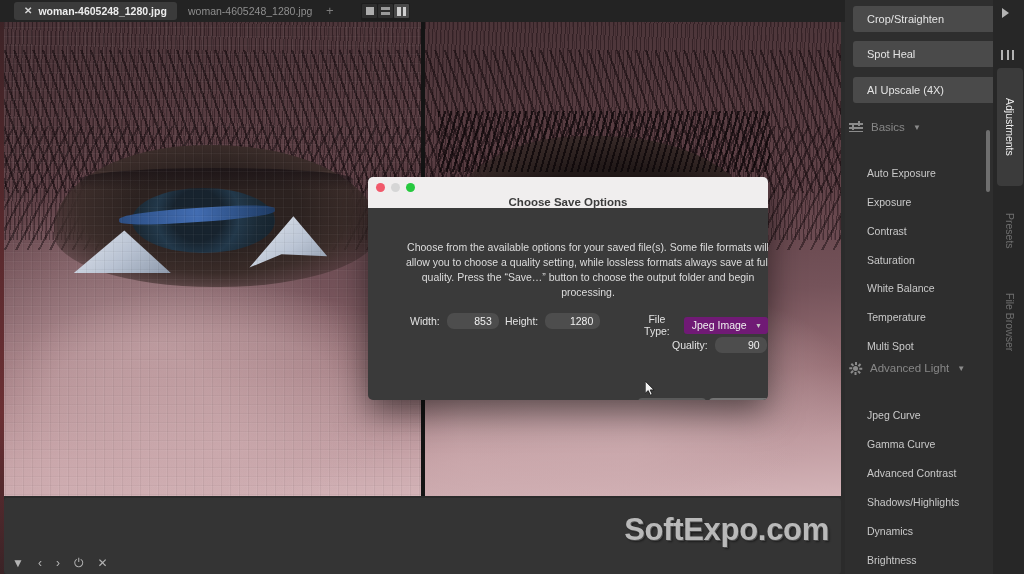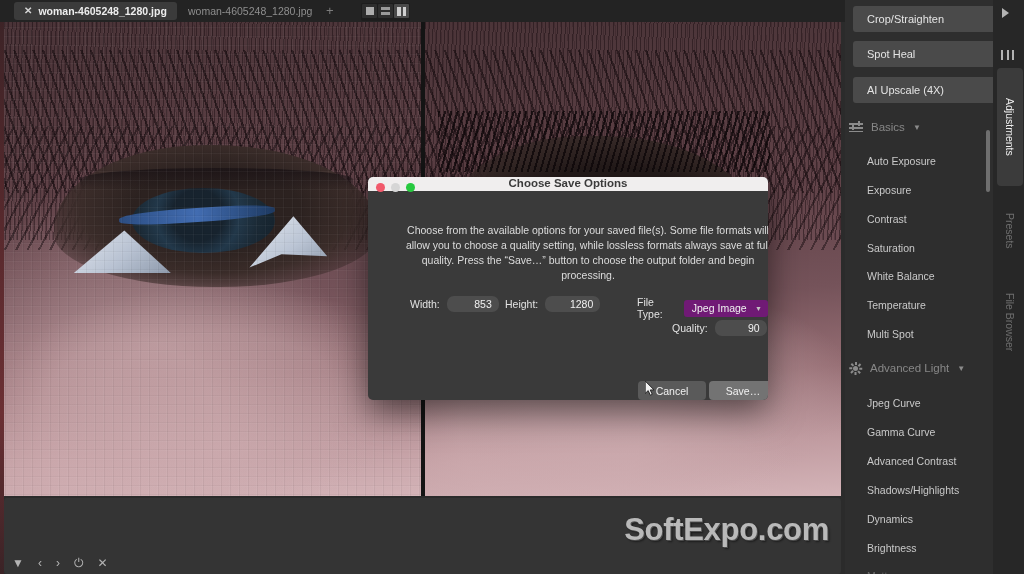--- a/index.html
+++ b/index.html
@@ -91,21 +91,21 @@
   .bottom-tools{position:absolute;left:8px;bottom:5px;display:flex;align-items:center;gap:14px;color:#b4b4b4;font-size:12px;}
   .bottom-tools span{line-height:1;}
 
   
   .sidebar{position:absolute;left:845px;top:0;width:148px;height:574px;background:#2e2e2e;z-index:4;overflow:hidden;}
   .sbtn{position:absolute;left:8px;width:132px;height:26px;background:#4a4a4a;border-radius:3px;
      display:flex;align-items:center;padding-left:14px;font-size:11px;color:#e4e4e4;}
   .group-head{position:absolute;left:4px;width:140px;height:18px;display:flex;align-items:center;color:#878787;font-size:11.5px;}
   .group-head .gname{margin-left:8px;}
   .group-head .caret{margin-left:8px;font-size:8px;color:#8b8b8b;}
-  .adj-item{position:absolute;left:22px;font-size:10.5px;color:#c9c9c9;white-space:nowrap;}
+  .adj-item{position:absolute;left:22px;font-size:10.5px;color:#c9c9c9;white-space:nowrap;margin-top:12px;}
   .sb-scroll{position:absolute;left:141px;top:130px;width:4px;height:62px;background:#6f6f6f;border-radius:2px;}
 
   .icon-sliders{width:14px;height:10px;position:relative;display:inline-block;}
   .icon-sliders i{position:absolute;left:0;width:14px;height:1.5px;background:#8b8b8b;}
   .icon-sliders i:nth-child(1){top:1px;}
   .icon-sliders i:nth-child(2){top:5px;}
   .icon-sliders i:nth-child(3){top:8.5px;}
   .icon-sliders b{position:absolute;width:2px;height:5px;background:#8b8b8b;}
   .icon-sliders b:nth-of-type(1){left:9px;top:-1px;}
   .icon-sliders b:nth-of-type(2){left:3px;top:3px;}
@@ -120,28 +120,28 @@
   .rail-menu{position:absolute;left:8px;top:50px;width:13px;height:10px;display:flex;justify-content:space-between;}
   .rail-menu i{display:block;width:2px;height:10px;background:#b3b3b3;}
   .vtab{position:absolute;left:4px;width:26px;writing-mode:vertical-rl;text-orientation:mixed;
      font-size:10.5px;display:flex;align-items:center;justify-content:center;}
   .vtab.active{background:#3b3b3b;color:#efefef;border-radius:4px;}
   .vtab.idle{color:#6e6e6e;}
 
   
   .dialog{position:absolute;left:368px;top:177px;width:400px;height:223px;background:#3a3a3a;z-index:30;
      border-radius:5px;box-shadow:0 12px 34px rgba(0,0,0,.55);overflow:hidden;}
-  .dlg-title{height:14px;background:#f0eeee;display:flex;align-items:flex-start;justify-content:center;position:relative;}
+  .dlg-title{height:31px;background:#f0eeee;display:flex;align-items:flex-end;justify-content:center;position:relative;}
   .dlg-title .ttl{font-size:11.5px;font-weight:bold;color:#3b3b3b;}
   .lights{position:absolute;left:8px;top:6px;display:flex;gap:6px;}
   .lights i{display:block;width:9px;height:9px;border-radius:50%;}
   .dlg-body{position:relative;height:241px;margin-left:20px;}
   .dlg-desc{position:absolute;left:16px;top:32px;width:368px;text-align:center;font-size:10.5px;color:#dcdcdc;line-height:15px;}
   .fld-row{position:absolute;display:flex;align-items:center;}
-  .fld-label{font-size:10.5px;color:#e2e2e2;margin-right:7px;}
+  .fld-label{font-size:10.5px;color:#e2e2e2;margin-right:7px;text-align:center;}
   .fld-box{background:#4d4d4d;border-radius:7px;height:16px;display:flex;align-items:center;justify-content:flex-end;
      padding-right:7px;font-size:10.5px;color:#f0f0f0;}
   .fld-w{width:45px;}
   .fld-h{width:48px;}
   .fld-q{width:45px;}
   .select-box{width:80px;height:17px;background:#701a75;border-radius:3px;display:flex;align-items:center;
      padding:0 6px 0 8px;font-size:10.5px;color:#f0f0f0;justify-content:space-between;}
   .select-box .cv{font-size:7px;color:#c4c4c4;}
   .dlg-btn{position:absolute;height:19px;border-radius:4px;display:flex;align-items:center;justify-content:center;
      font-size:10.5px;color:#f1f1f1;}

